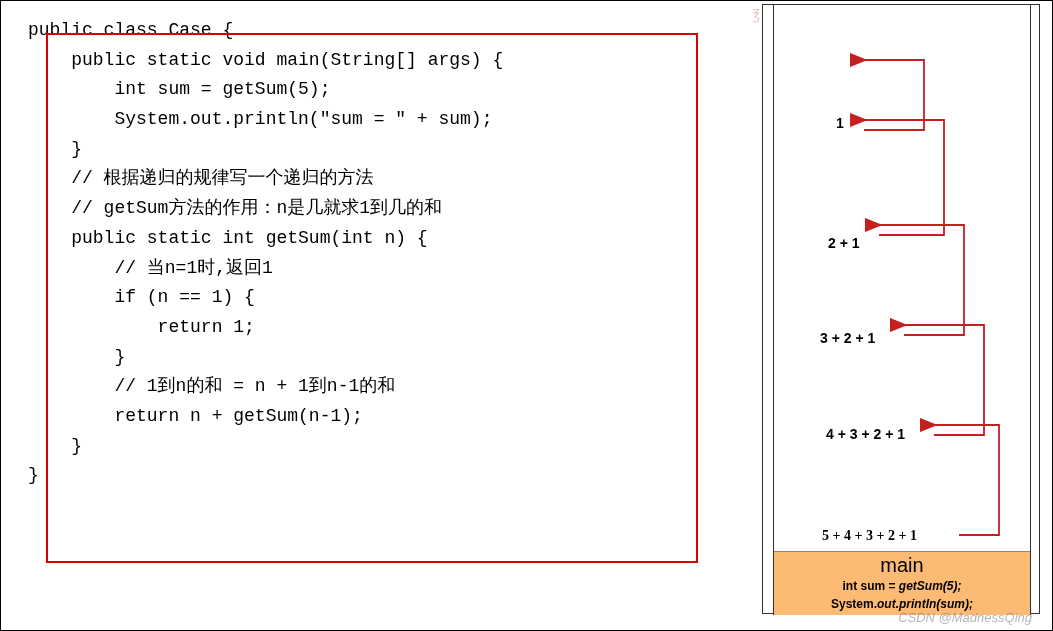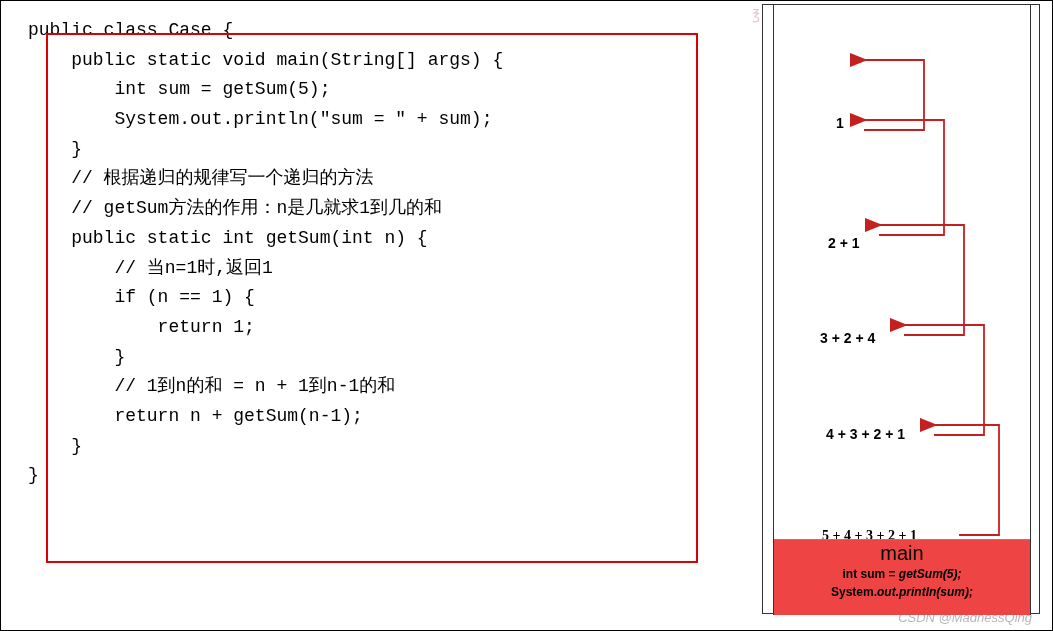--- a/index.html
+++ b/index.html
@@ -59,22 +59,22 @@
     .arrow-svg {
       position: absolute;
       left: 0;
       top: 0;
     }
     .main-box {
       position: absolute;
       bottom: 0;
       left: 0;
       right: 0;
-      height: 76px;
-      background: #ef4444;
+      height: 64px;
+      background: #fdba74;
       border-top: 1px solid #888;
       text-align: center;
       padding-top: 2px;
     }
     .main-title {
       font-family: Arial, sans-serif;
       font-size: 20px;
       font-weight: normal;
     }
     .main-code {
@@ -138,21 +138,21 @@
       <g stroke="#c52020" stroke-width="1.8" fill="none">
         <path d="M 185 530 L 225 530 L 225 420 L 160 420" marker-end="url(#ah)"></path>
         <path d="M 160 430 L 210 430 L 210 320 L 130 320" marker-end="url(#ah)"></path>
         <path d="M 130 330 L 190 330 L 190 220 L 105 220" marker-end="url(#ah)"></path>
         <path d="M 105 230 L 170 230 L 170 115 L 90 115" marker-end="url(#ah)"></path>
         <path d="M 90 125 L 150 125 L 150 55 L 90 55" marker-end="url(#ah)"></path>
       </g>
     </svg>
     <div class="stack-label" style="left:62px; top:110px;">1</div>
     <div class="stack-label" style="left:54px; top:230px;">2 + 1</div>
-    <div class="stack-label" style="left:46px; top:325px;">3 + 2 + 4</div>
+    <div class="stack-label" style="left:46px; top:325px;">3 + 2 + 1</div>
     <div class="stack-label" style="left:52px; top:421px;">4 + 3 + 2 + 1</div>
     <div class="stack-label" style="left:48px; top:523px;font-family:Liberation Serif, serif;">5 + 4 + 3 + 2 + 1</div>
     <div class="main-box">
       <div class="main-title">main</div>
       <div class="main-code"><span>int sum = </span><span class="italic">getSum(5);</span></div>
       <div class="main-code"><span>System.</span><span class="italic">out.println(sum);</span></div>
     </div>
   </div>
 </div>
 

